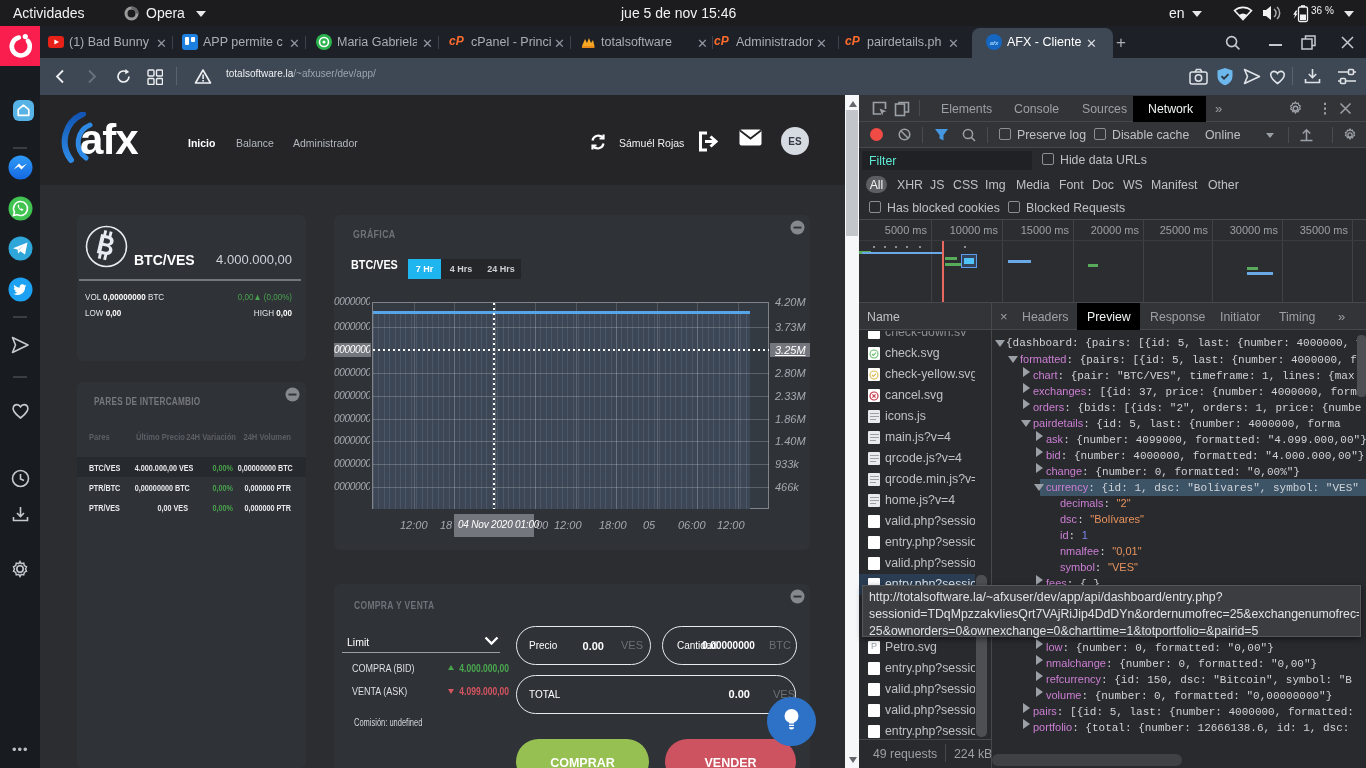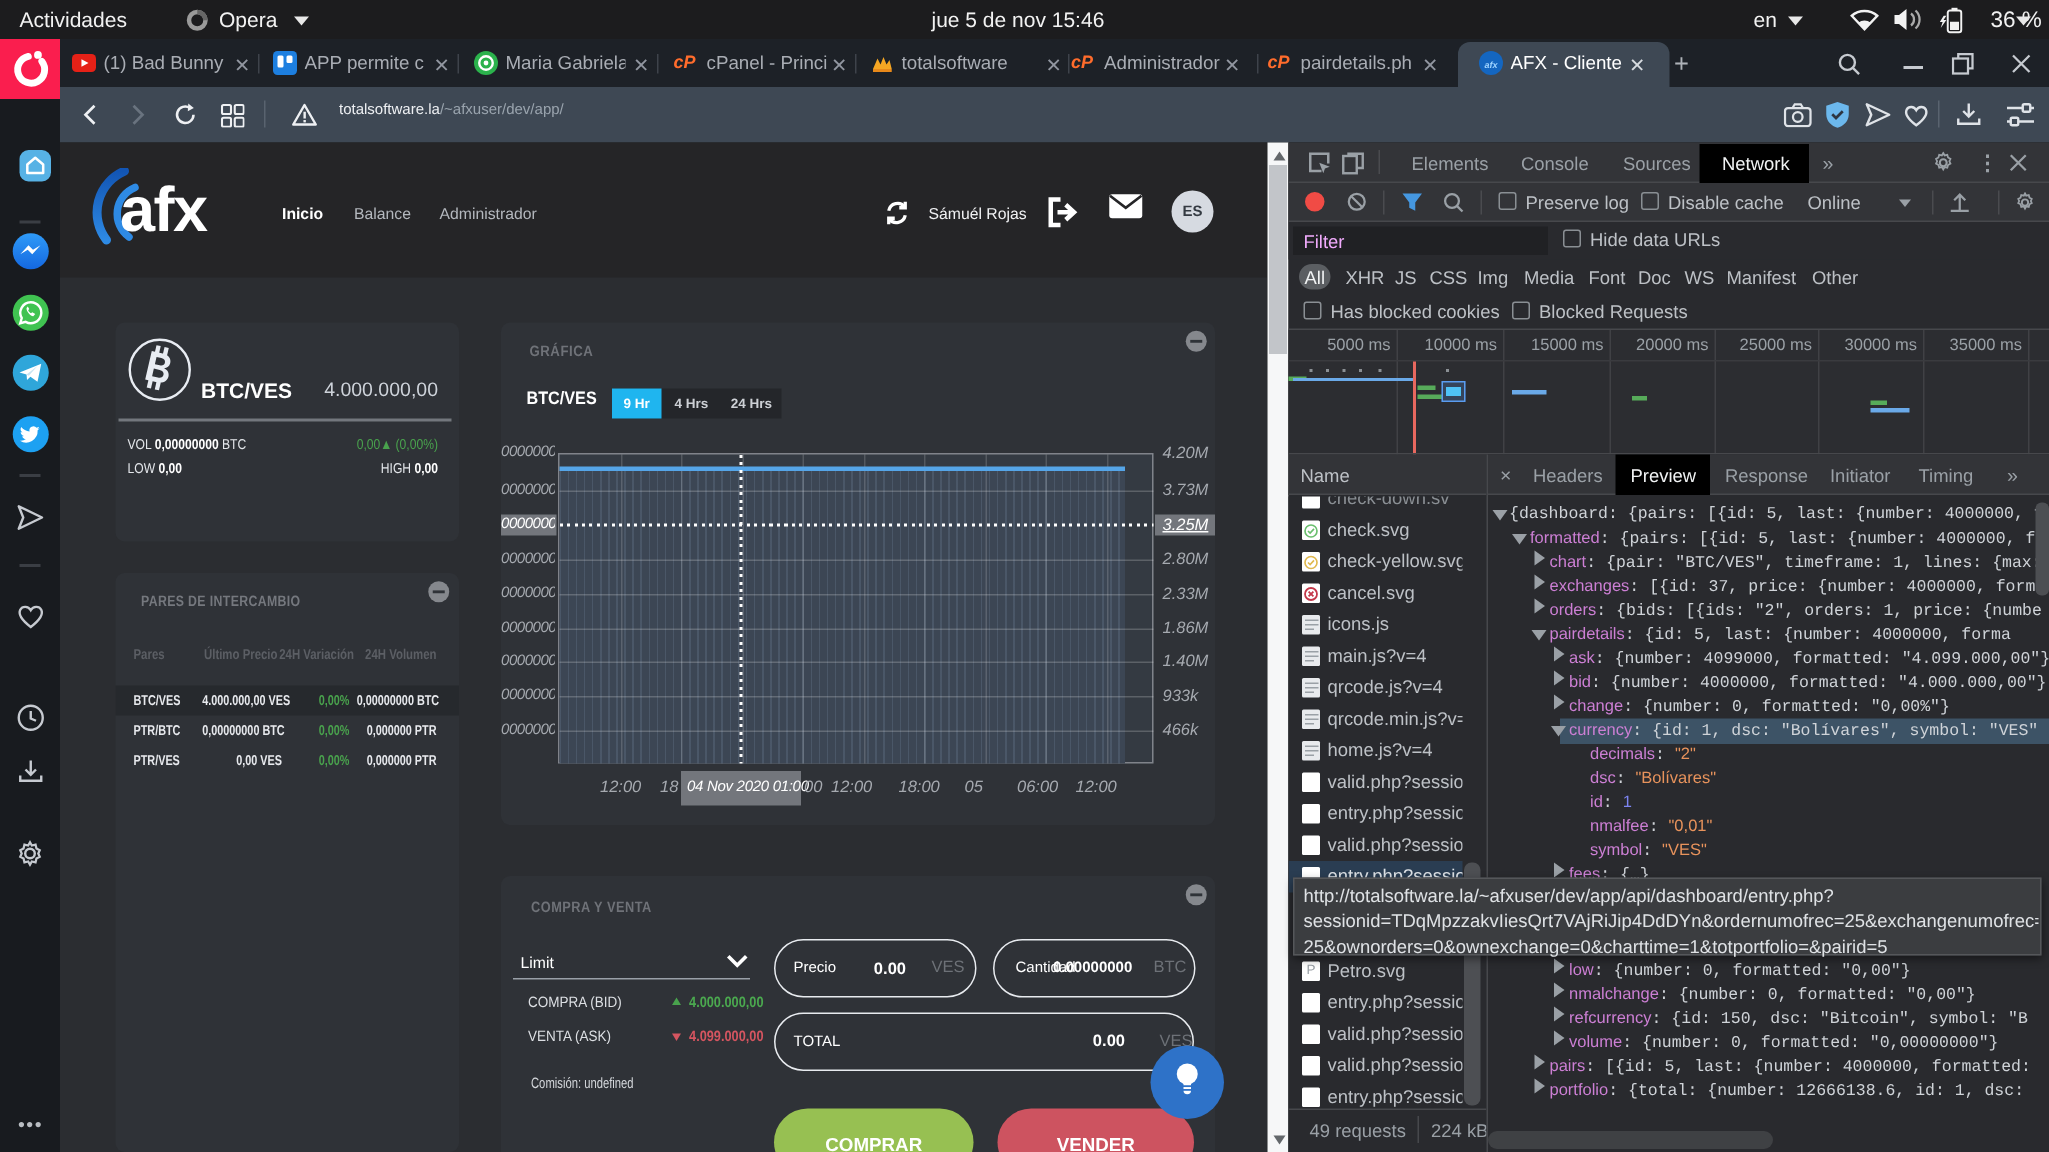--- a/index.html
+++ b/index.html
@@ -26,21 +26,21 @@
 <svg class="abs" style="left:1262px;top:5px;" width="22" height="16" viewBox="0 0 22 16">
     <path d="M1 5 h3 l5 -4 v14 l-5 -4 h-3 z" fill="#f2f2f2"></path>
     <path d="M12 4 a5 5 0 0 1 0 8 M15 2 a8 8 0 0 1 0 12" fill="none" stroke="#aaa" stroke-width="1.5"></path>
   </svg>
 <svg class="abs" style="left:1291px;top:4px;" width="18" height="19" viewBox="0 0 18 19">
     <rect x="7.5" y="3" width="9" height="14.5" rx="1.5" fill="none" stroke="#f2f2f2" stroke-width="1.3"></rect>
     <rect x="10" y="1.2" width="4" height="1.8" fill="#f2f2f2"></rect>
     <rect x="9" y="10.5" width="6" height="5.5" fill="#f2f2f2"></rect>
     <path d="M4.8 6.5 l-2.6 4.2 h1.9 l-1.3 4 l3.8 -5.3 h-1.9 l1.9 -2.9 z" fill="#f2f2f2"></path>
   </svg>
-<div class="abs" style="left:1311px;top:5px;font-size:15px;color:#f2f2f2;margin-left:16px;">36 %</div>
+<div class="abs" style="left:1311px;top:5px;font-size:10px;color:#f2f2f2;">36 %</div>
 <div class="abs" style="left:1344px;top:11px;width:0;height:0;border-left:5px solid transparent;border-right:5px solid transparent;border-top:6px solid #e8e8e8;"></div>
 
 <div class="abs" style="left:0;top:26px;width:40px;height:40px;background:#fa1e4e;"></div>
 <svg class="abs" style="left:8px;top:33px;" width="25" height="26" viewBox="0 0 25 26">
     <path d="M10.9 4.6 A 9 9 0 1 0 19.9 7.9" fill="none" stroke="#fff" stroke-width="4.6" stroke-linecap="round"></path>
     <circle cx="17.3" cy="3.6" r="2.6" fill="#fff"></circle>
   </svg>
 
 <div class="abs" style="left:0;top:66px;width:40px;height:702px;background:#181b1f;"></div>
 <div class="abs" style="left:13px;top:100px;width:21px;height:21px;background:#57b2e5;border-radius:6px;"></div>
@@ -301,21 +301,21 @@
 
   <div class="abs" style="left:294px;top:120px;width:476px;height:335px;background:#2f3237;border-radius:6px;"></div>
   <svg class="abs" style="left:750px;top:125px;" width="15" height="15" viewBox="0 0 15 15">
       <circle cx="7.5" cy="7.5" r="7" fill="#85888d"></circle>
       <rect x="3.5" y="6.6" width="8" height="1.9" fill="#2f3338"></rect>
     </svg>
   <div class="abs" style="left:313px;top:134px;font-size:10px;font-weight:bold;letter-spacing:0.4px;color:#6f7278;transform:scaleX(0.88);transform-origin:0 0;white-space:nowrap;">GRÁFICA</div>
   <div class="abs" style="left:311px;top:163px;font-size:12px;font-weight:bold;color:#fff;transform:scaleX(0.9);transform-origin:0 0;white-space:nowrap;">BTC/VES</div>
   <div class="abs" style="left:368px;top:164px;width:113px;height:20px;background:#24262a;"></div>
   <div class="abs" style="left:368px;top:164px;width:33px;height:20px;background:#1fb5ef;"></div>
-  <div class="abs" style="left:368px;top:169px;width:33px;text-align:center;font-size:9px;font-weight:bold;color:#fff;">9 Hr</div>
+  <div class="abs" style="left:368px;top:169px;width:33px;text-align:center;font-size:9px;font-weight:bold;color:#fff;">7 Hr</div>
   <div class="abs" style="left:401px;top:169px;width:40px;text-align:center;font-size:9px;font-weight:bold;color:#cdd0d5;">4 Hrs</div>
   <div class="abs" style="left:441px;top:169px;width:40px;text-align:center;font-size:9px;font-weight:bold;color:#cdd0d5;">24 Hrs</div>
 
   <div class="abs" style="left:332px;top:207px;width:397px;height:207px;border:1px solid #80838a;background:#343a42;"></div>
   <div class="abs" style="left:333px;top:219px;width:377px;height:195px;background:#3c4654;background-image:repeating-linear-gradient(90deg, rgba(170,200,235,0.13) 0px, rgba(170,200,235,0.13) 1px, transparent 1px, transparent 5.4px);"></div>
 
   <style>.hgl{position:absolute;left:333px;width:396px;height:1px;background:rgba(255,255,255,0.20);}
   .vgl{position:absolute;top:208px;height:206px;width:1px;background:rgba(255,255,255,0.16);}
   .ylab{position:absolute;left:735px;font-size:11px;font-style:italic;color:#a6aab0;}
   .yleft{position:absolute;font-size:10px;font-style:italic;color:#a6aab0;letter-spacing:-0.3px;}
@@ -487,21 +487,21 @@
     <path d="M1.5 13.5 h12" stroke="#9aa0a6" stroke-width="1.5"></path>
   </svg>
 <div class="dsep" style="left:1332px;top:127px;"></div>
 <svg class="abs" style="left:1343px;top:128px;" width="14" height="14" viewBox="0 0 14 14">
     <circle cx="7" cy="7" r="2.1" fill="none" stroke="#9aa0a6" stroke-width="1.3"></circle>
     <path d="M7 1 l0.8 1.5 l1.7 -0.4 l0.5 1.7 l1.5 0.8 l-0.6 1.4 l0.6 1.4 l-1.5 0.8 l-0.5 1.7 l-1.7 -0.4 l-0.8 1.5 l-0.8 -1.5 l-1.7 0.4 l-0.5 -1.7 l-1.5 -0.8 l0.6 -1.4 l-0.6 -1.4 l1.5 -0.8 l0.5 -1.7 l1.7 0.4 z" fill="none" stroke="#9aa0a6" stroke-width="1.2"></path>
   </svg>
 
 <div class="abs" style="left:859px;top:148px;width:507px;height:25px;background:#292a2e;"></div>
 <div class="abs" style="left:862px;top:151px;width:170px;height:19px;background:#202124;"></div>
-<div class="dtx" style="left:869px;top:154px;color:#f0abfc;">Filter</div>
+<div class="dtx" style="left:869px;top:154px;color:#5eead4;">Filter</div>
 <div class="chk" style="left:1042px;top:153px;"></div>
 <div class="dtl" style="left:1060px;top:153px;">Hide data URLs</div>
 
 <div class="abs" style="left:866px;top:176px;width:21px;height:17px;background:#5b5e62;border-radius:9px;"></div>
 <div class="abs" style="left:866px;top:178px;width:21px;text-align:center;font-size:12.3px;color:#f1f3f4;">All</div>
 <div class="dtl" style="left:897px;top:178px;">XHR</div>
 <div class="dtl" style="left:930px;top:178px;">JS</div>
 <div class="dtl" style="left:953px;top:178px;">CSS</div>
 <div class="dtl" style="left:985px;top:178px;">Img</div>
 <div class="dtl" style="left:1016px;top:178px;">Media</div>

